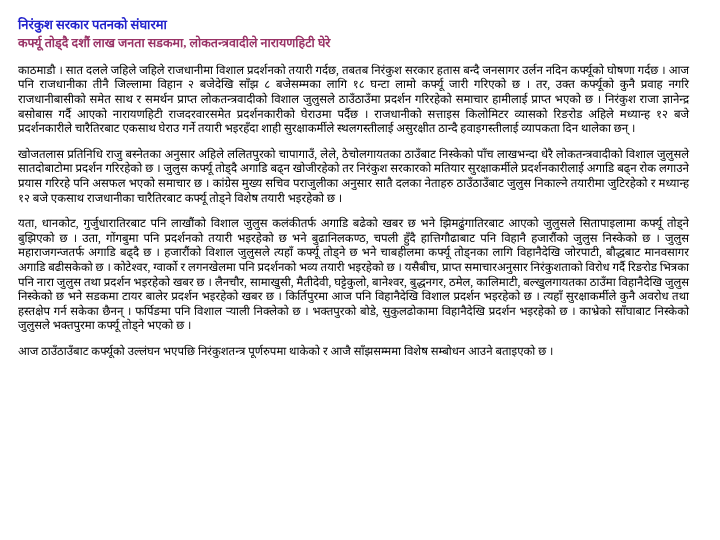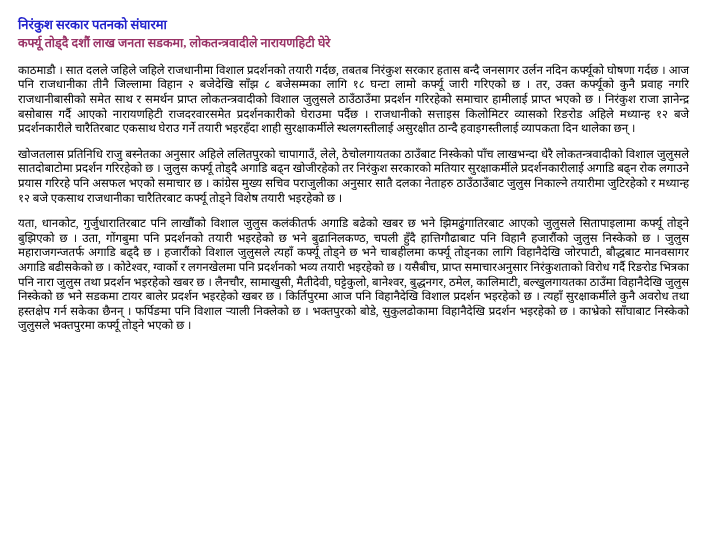--- a/index.html
+++ b/index.html
@@ -43,14 +43,15 @@
 </head>
 <body>
 
 <div class="page">
   <div class="title" style="color: rgb(34, 34, 204);">निरंकुश सरकार पतनको संघारमा</div>
   <div class="subtitle" style="color: rgb(153, 51, 102); font-family: Liberation Serif, serif;">कर्फ्यू तोड्दै दशौं लाख जनता सडकमा, लोकतन्त्रवादीले नारायणहिटी घेरे</div>
   <div class="body-text">
     <p>काठमाडौ । सात दलले जहिले जहिले राजधानीमा विशाल प्रदर्शनको तयारी गर्दछ, तबतब निरंकुश सरकार हतास बन्दै जनसागर उर्लन नदिन कर्फ्यूको घोषणा गर्दछ । आज पनि राजधानीका तीनै जिल्लामा विहान २ बजेदेखि साँझ ८ बजेसम्मका लागि १८ घन्टा लामो कर्फ्यू जारी गरिएको छ । तर, उक्त कर्फ्यूको कुनै प्रवाह नगरि राजधानीबासीको समेत साथ र समर्थन प्राप्त लोकतन्त्रवादीको विशाल जुलुसले ठाउँठाउँमा प्रदर्शन गरिरहेको समाचार हामीलाई प्राप्त भएको छ । निरंकुश राजा ज्ञानेन्द्र बसोबास गर्दै आएको नारायणहिटी राजदरवारसमेत प्रदर्शनकारीको घेराउमा पर्दैछ । राजधानीको सत्ताइस किलोमिटर व्यासको रिङरोड अहिले मध्यान्ह १२ बजे प्रदर्शनकारीले चारैतिरबाट एकसाथ घेराउ गर्ने तयारी भइरहँदा शाही सुरक्षाकर्मीले स्थलगस्तीलाई असुरक्षीत ठान्दै हवाइगस्तीलाई व्यापकता दिन थालेका छन् ।</p>
     <p>खोजतलास प्रतिनिधि राजु बस्नेतका अनुसार अहिले ललितपुरको चापागाउँ, लेले, ठेचोलगायतका ठाउँबाट निस्केको पाँच लाखभन्दा धेरै लोकतन्त्रवादीको विशाल जुलुसले सातदोबाटोमा प्रदर्शन गरिरहेको छ । जुलुस कर्फ्यू तोड्दै अगाडि बढ्न खोजीरहेको तर निरंकुश सरकारको मतियार सुरक्षाकर्मीले प्रदर्शनकारीलाई अगाडि बढ्न रोक लगाउने प्रयास गरिरहे पनि असफल भएको समाचार छ । कांग्रेस मुख्य सचिव पराजुलीका अनुसार सातै दलका नेताहरु ठाउँठाउँबाट जुलुस निकाल्ने तयारीमा जुटिरहेको र मध्यान्ह १२ बजे एकसाथ राजधानीका चारैतिरबाट कर्फ्यू तोड्ने विशेष तयारी भइरहेको छ ।</p>
     <p>यता, धानकोट, गुर्जुधारातिरबाट पनि लाखौंको विशाल जुलुस कलंकीतर्फ अगाडि बढेको खबर छ भने झिमढुंगातिरबाट आएको जुलुसले सितापाइलामा कर्फ्यू तोड्ने बुझिएको छ । उता, गोंगबुमा पनि प्रदर्शनको तयारी भइरहेको छ भने बुढानिलकण्ठ, चपली हुँदै हात्तिगौढाबाट पनि विहानै हजारौंको जुलुस निस्केको छ । जुलुस महाराजगन्जतर्फ अगाडि बढ्दै छ । हजारौंको विशाल जुलुसले त्यहाँ कर्फ्यू तोड्ने छ भने चाबहीलमा कर्फ्यू तोड्नका लागि विहानैदेखि जोरपाटी, बौद्धबाट मानवसागर अगाडि बढीसकेको छ । कोटेश्वर, ग्वार्को र लगनखेलमा पनि प्रदर्शनको भव्य तयारी भइरहेको छ । यसैबीच, प्राप्त समाचारअनुसार निरंकुशताको विरोध गर्दै रिङरोड भित्रका पनि नारा जुलुस तथा प्रदर्शन भइरहेको खबर छ । लैनचौर, सामाखुसी, मैतीदेवी, घट्टेकुलो, बानेश्वर, बुद्धनगर, ठमेल, कालिमाटी, बल्खुलगायतका ठाउँमा विहानैदेखि जुलुस निस्केको छ भने सडकमा टायर बालेर प्रदर्शन भइरहेको खबर छ । किर्तिपुरमा आज पनि विहानैदेखि विशाल प्रदर्शन भइरहेको छ । त्यहाँ सुरक्षाकर्मीले कुनै अवरोध तथा हस्तक्षेप गर्न सकेका छैनन् । फर्पिङमा पनि विशाल र्‍याली निक्लेको छ । भक्तपुरको बोडे, सुकुलढोकामा विहानैदेखि प्रदर्शन भइरहेको छ । काभ्रेको साँघाबाट निस्केको जुलुसले भक्तपुरमा कर्फ्यू तोड्ने भएको छ ।</p>
+    <p>आज ठाउँठाउँबाट कर्फ्यूको उल्लंघन भएपछि निरंकुशतन्त्र पूर्णरुपमा थाकेको र आजै साँझसम्ममा विशेष सम्बोधन आउने बताइएको छ ।</p>
   </div>
 </div>
 
 </body></html>

